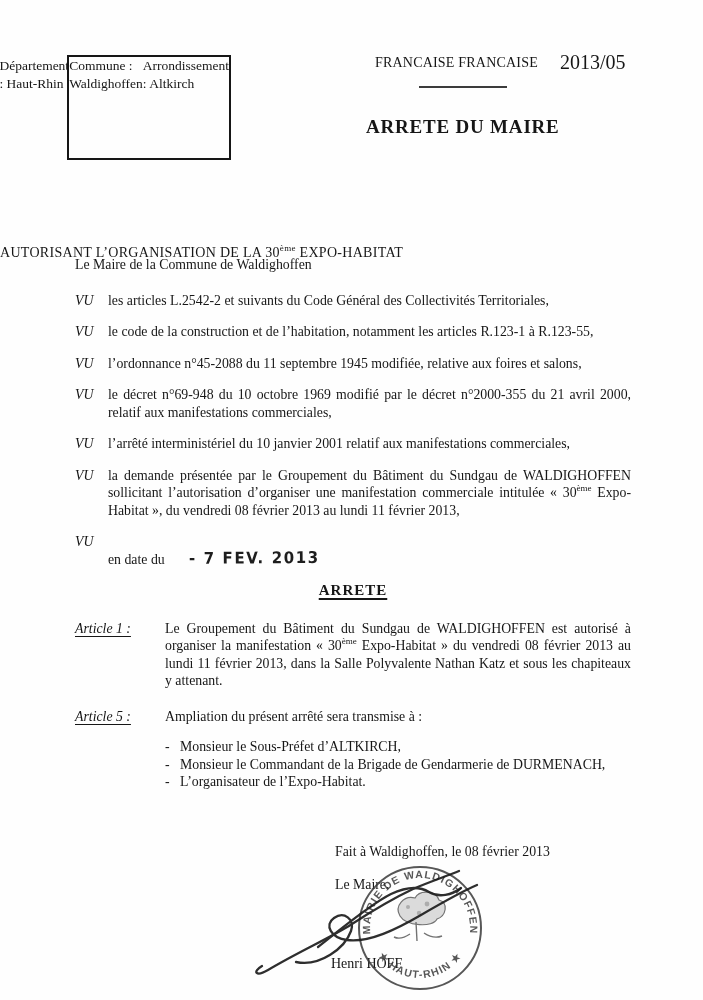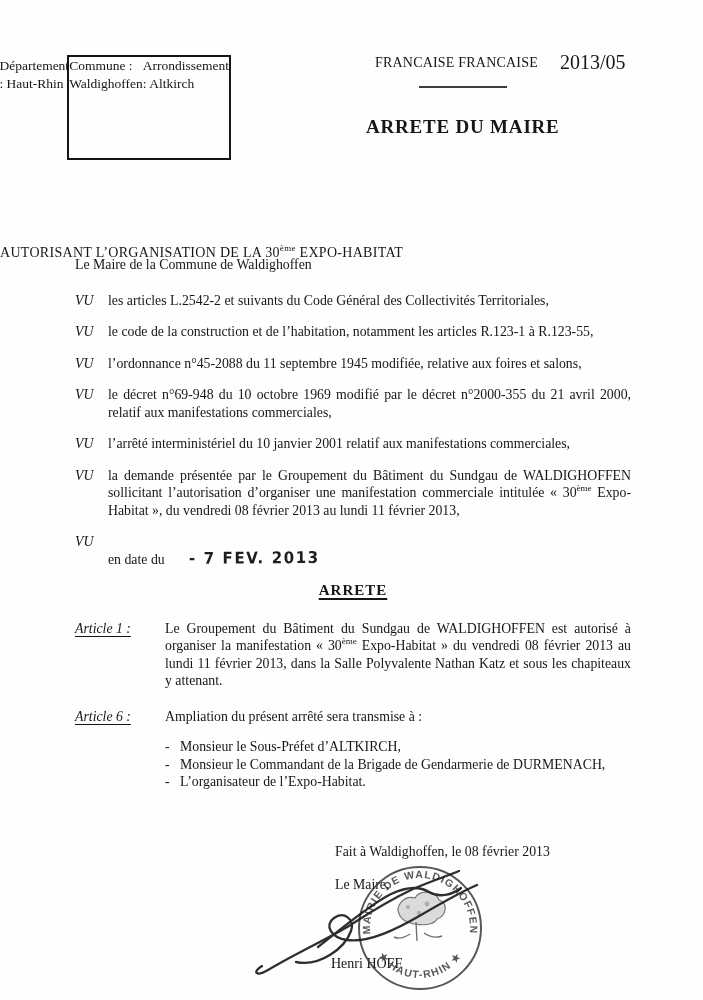--- a/index.html
+++ b/index.html
@@ -105,21 +105,21 @@
     </div>
 
     <div class="arrete-heading"><span>ARRETE</span></div>
 
     <div class="art-row">
       <div class="art-label">Article 1 :</div>
       <div class="art-text"><span>Le Groupement du Bâtiment du Sundgau de WALDIGHOFFEN est autorisé à organiser la manifestation « 30</span><sup>ème</sup><span> Expo-Habitat » du vendredi 08 février 2013 au lundi 11 février 2013, dans la Salle Polyvalente Nathan Katz et sous les chapiteaux y attenant.</span></div>
     </div>
 
     <div class="art-row">
-      <div class="art-label">Article 6 :</div>
+      <div class="art-label">Article 5 :</div>
       <div class="art-text">
         <div style="text-align:left;">Ampliation du présent arrêté sera transmise à :</div>
         <div class="transmit-list">
           <div class="t-item">
             <div class="t-marker">-</div>
             <div class="t-text">Monsieur le Sous-Préfet d’ALTKIRCH,</div>
           </div>
           <div class="t-item">
             <div class="t-marker">-</div>
             <div class="t-text just">Monsieur le Commandant de la Brigade de Gendarmerie de DURMENACH,</div>

